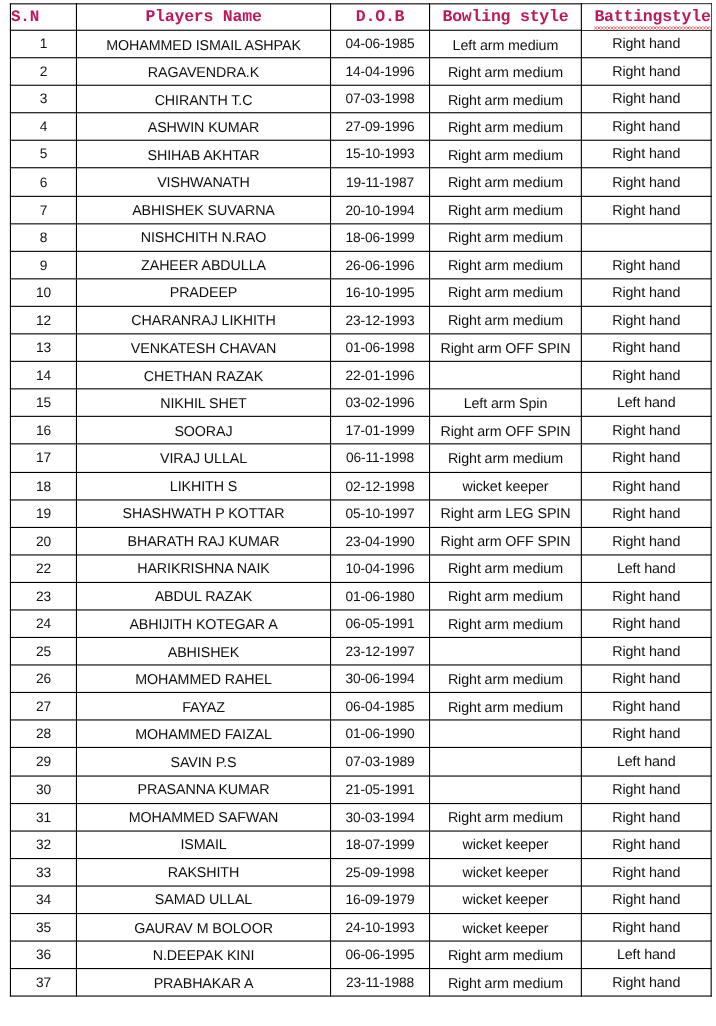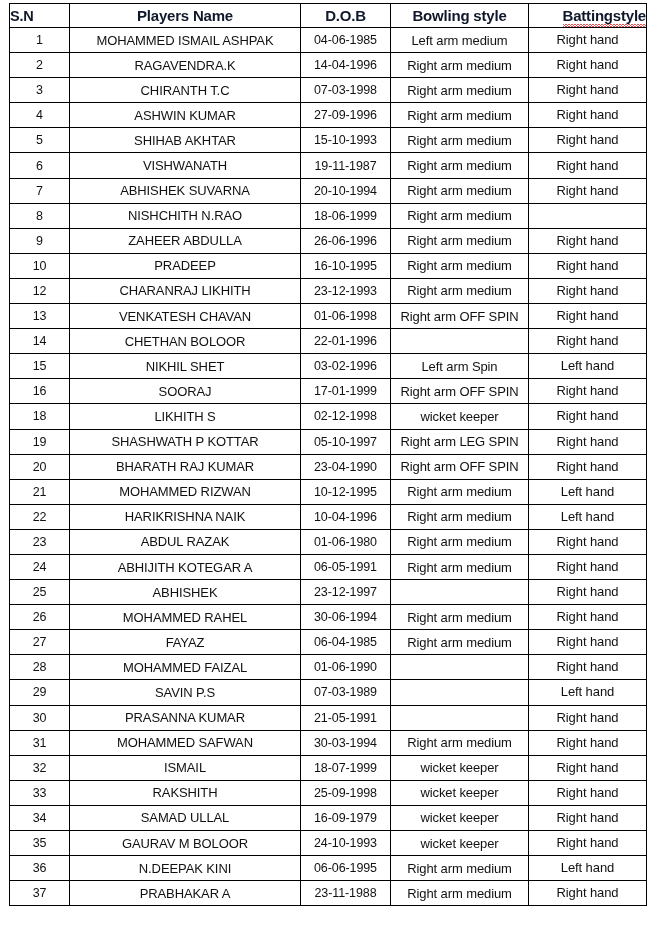--- a/index.html
+++ b/index.html
@@ -37,24 +37,24 @@
   }
   
   col.c-sn      { width: 60px; }
   col.c-name    { width: 231px; }
   col.c-dob     { width: 90px; }
   col.c-bowling { width: 138px; }
   col.c-batting { width: 118px; }
 
   thead th {
     height: 23px;
-    font-family: Liberation Sans, sans-serif;
+    font-family: Liberation Mono, monospace;
     font-weight: bold;
     font-size: 15px;
-    color: #0f172a;
+    color: #be185d;
     letter-spacing: -0.2px;
   }
   th.h-sn {
     text-align: left;
     padding-left: 9px;
     font-size: 14.5px;
   }
   th.h-name, th.h-dob, th.h-bowling { text-align: center; }
   th.h-batting {
     text-align: right;
@@ -199,66 +199,66 @@
         </tr>
         <tr>
           <td class="sn">13</td>
           <td class="name">VENKATESH CHAVAN</td>
           <td class="dob">01-06-1998</td>
           <td class="bowling">Right arm OFF SPIN</td>
           <td class="batting">Right hand</td>
         </tr>
         <tr>
           <td class="sn">14</td>
-          <td class="name">CHETHAN BOLOOR</td>
+          <td class="name">CHETHAN RAZAK</td>
           <td class="dob">22-01-1996</td>
           <td class="bowling empty"></td>
           <td class="batting">Right hand</td>
         </tr>
         <tr>
           <td class="sn">15</td>
           <td class="name">NIKHIL SHET</td>
           <td class="dob">03-02-1996</td>
           <td class="bowling">Left arm Spin</td>
           <td class="batting">Left hand</td>
         </tr>
         <tr>
           <td class="sn">16</td>
           <td class="name">SOORAJ</td>
           <td class="dob">17-01-1999</td>
           <td class="bowling">Right arm OFF SPIN</td>
           <td class="batting">Right hand</td>
         </tr>
         <tr>
+          <td class="sn">17</td>
+          <td class="name">VIRAJ ULLAL</td>
+          <td class="dob">06-11-1998</td>
+          <td class="bowling">Right arm medium</td>
+          <td class="batting">Right hand</td>
+        </tr>
+        <tr>
           <td class="sn">18</td>
           <td class="name">LIKHITH S</td>
           <td class="dob">02-12-1998</td>
           <td class="bowling">wicket keeper</td>
           <td class="batting">Right hand</td>
         </tr>
         <tr>
           <td class="sn">19</td>
           <td class="name">SHASHWATH P KOTTAR</td>
           <td class="dob">05-10-1997</td>
           <td class="bowling">Right arm LEG SPIN</td>
           <td class="batting">Right hand</td>
         </tr>
         <tr>
           <td class="sn">20</td>
           <td class="name">BHARATH RAJ KUMAR</td>
           <td class="dob">23-04-1990</td>
           <td class="bowling">Right arm OFF SPIN</td>
           <td class="batting">Right hand</td>
-        </tr>
-        <tr>
-          <td class="sn">21</td>
-          <td class="name">MOHAMMED RIZWAN</td>
-          <td class="dob">10-12-1995</td>
-          <td class="bowling">Right arm medium</td>
-          <td class="batting">Left hand</td>
         </tr>
         <tr>
           <td class="sn">22</td>
           <td class="name">HARIKRISHNA NAIK</td>
           <td class="dob">10-04-1996</td>
           <td class="bowling">Right arm medium</td>
           <td class="batting">Left hand</td>
         </tr>
         <tr>
           <td class="sn">23</td>

